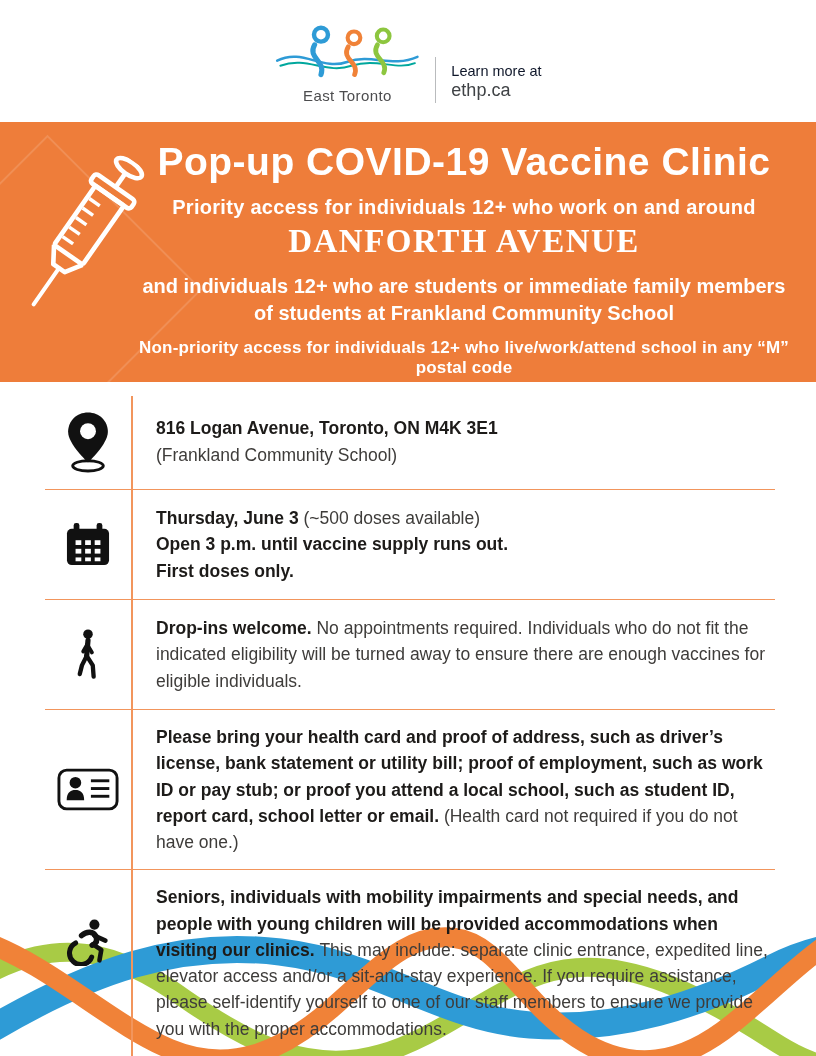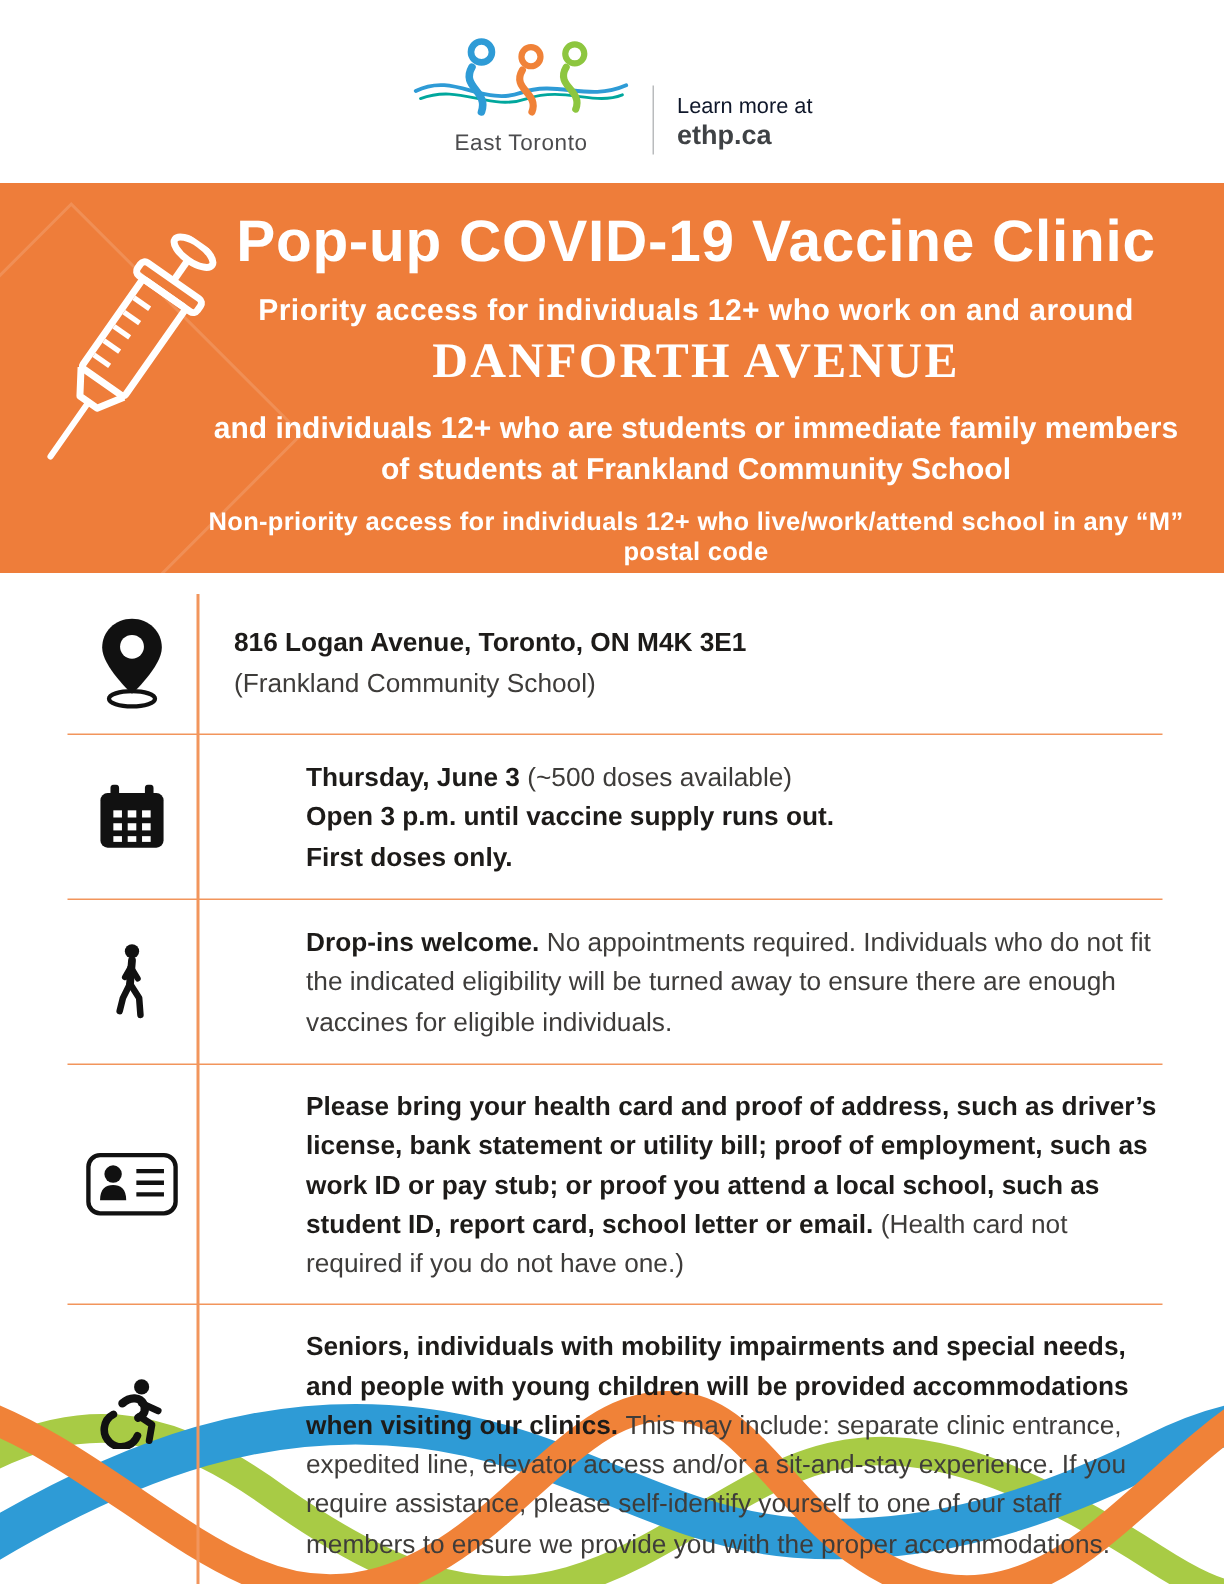--- a/index.html
+++ b/index.html
@@ -10,40 +10,40 @@
   
   .header{height:122px;display:flex;justify-content:center;align-items:flex-start;padding-top:22px;box-sizing:border-box;}
   .header-inner{display:flex;align-items:flex-end;}
   .logo-block{display:flex;flex-direction:column;align-items:center;}
   .logo-graphic{width:146px;height:64px;margin-bottom:1px;}
   .org1{font-size:15px;color:var(--logo-gray);letter-spacing:.4px;line-height:1.2;}
   .org2{font-size:21px;font-weight:bold;color:var(--logo-gray);line-height:1.15;}
   .vdivider{width:1px;height:46px;background:#b9bbbd;margin:0 15px 2px 15px;}
   .learn{display:flex;flex-direction:column;justify-content:flex-end;padding-bottom:3px;}
   .learn1{font-size:14.5px;color:#0f172a;line-height:1.3;}
-  .learn2{font-size:18px;font-weight:bold;color:#3f4245;line-height:1.2;}
+  .learn2{font-size:18px;font-weight:normal;color:#3f4245;line-height:1.2;}
   
   .banner{
     position:relative;height:260px;background:var(--banner-orange);color:#fff;
     text-align:center;padding:20px 14px 0 126px;box-sizing:border-box;overflow:hidden;
   }
   .diamond{position:absolute;width:215px;height:215px;border:2px solid rgba(255,255,255,.14);
     transform:rotate(45deg);left:-62px;top:58px;}
   .syringe-wrap{position:absolute;left:52px;top:26px;width:78px;height:186px;
     transform:rotate(35deg);transform-origin:50% 40%;}
   .banner-title{font-size:39px;font-weight:bold;letter-spacing:.5px;line-height:1.05;}
   .banner-sub{font-size:20px;font-weight:bold;margin-top:13px;letter-spacing:.3px;}
   .banner-highlight{font-size:33px;font-weight:bold;letter-spacing:1.5px;margin-top:4px;font-family:Liberation Serif, serif;}
   .banner-students{font-size:20px;font-weight:bold;margin-top:13px;line-height:1.35;}
   .banner-note{font-size:17px;font-weight:bold;margin-top:11px;letter-spacing:.2px;}
   
   .rows{position:relative;margin:12px 41px 0 45px;z-index:2;}
   .vline{position:absolute;left:86px;top:2px;bottom:-8px;width:1.5px;background:var(--divider-orange);}
   .row{display:flex;align-items:center;box-sizing:border-box;}
-  .row + .row{border-top:1.5px solid var(--divider-orange);gap:48px;}
+  .row + .row{border-top:1.5px solid var(--divider-orange);}
   .icon-cell{width:86px;flex:0 0 86px;display:flex;justify-content:center;align-items:center;}
   .text-cell{flex:1;padding:14px 4px 14px 25px;font-size:17.5px;line-height:1.5;color:var(--text-body);}
   .text-cell .b{font-weight:bold;color:var(--text-dark);margin-top:43px;}
   .row-location{min-height:95px;}
   .row-date{min-height:110px;}
   .row-dropin{min-height:110px;}
   .row-documents{min-height:120px;}
   .row-accessibility{min-height:158px;align-items:flex-start;}
   .row-accessibility .icon-cell{padding-top:48px;}
   

